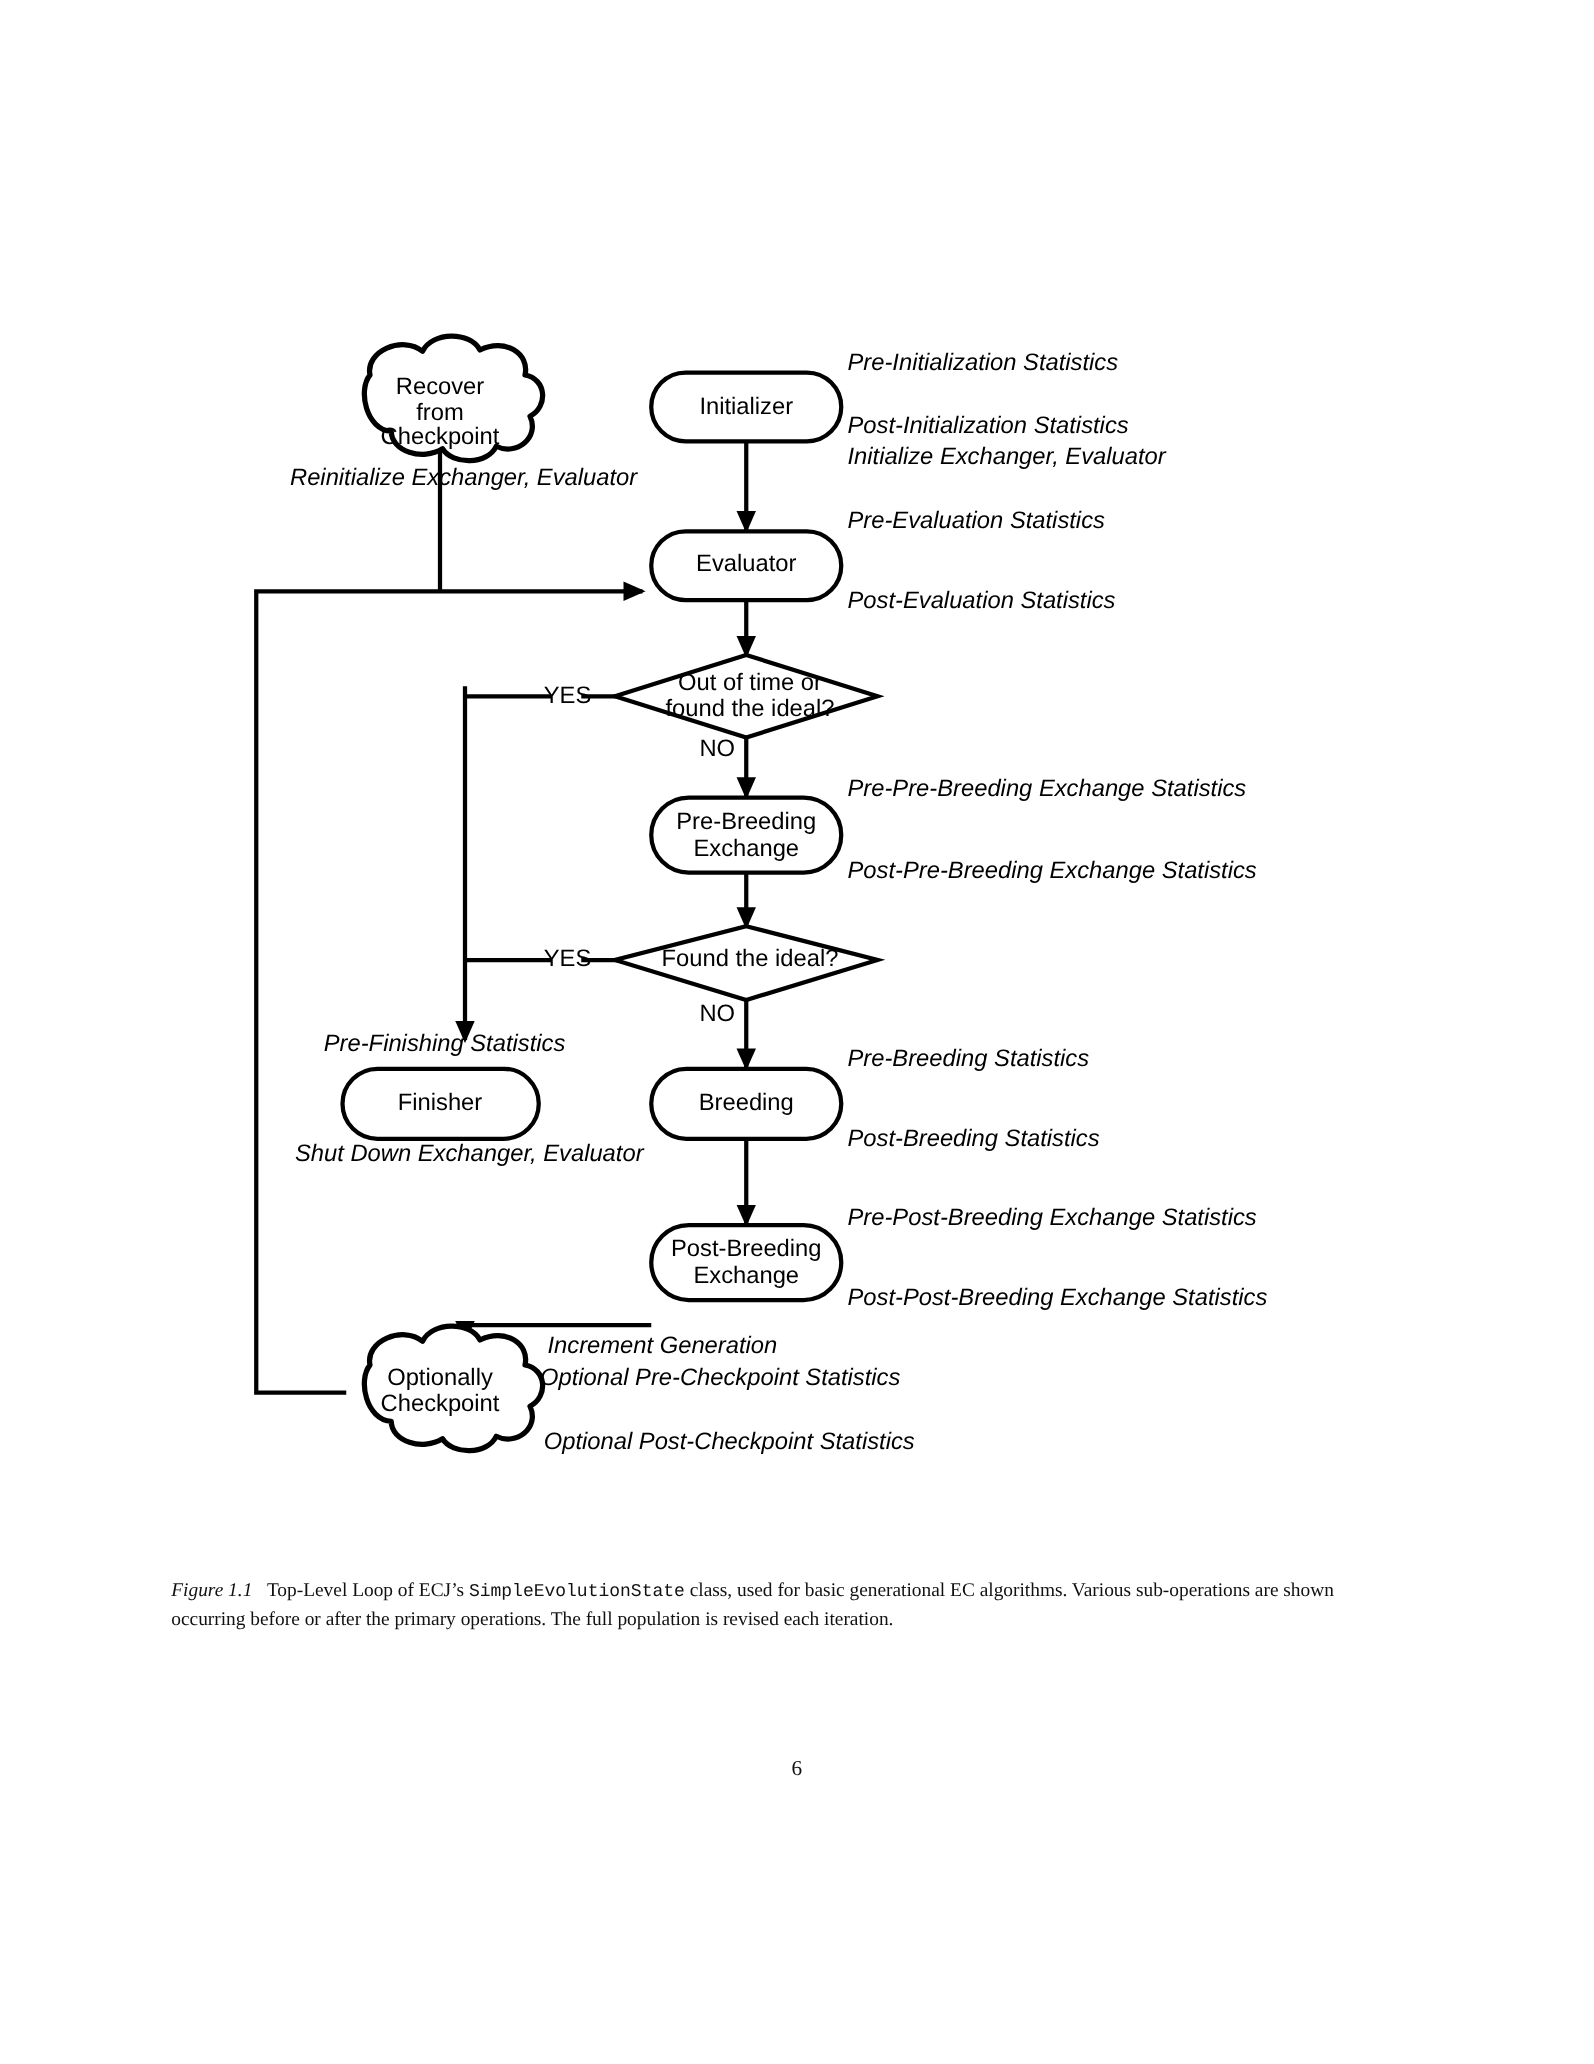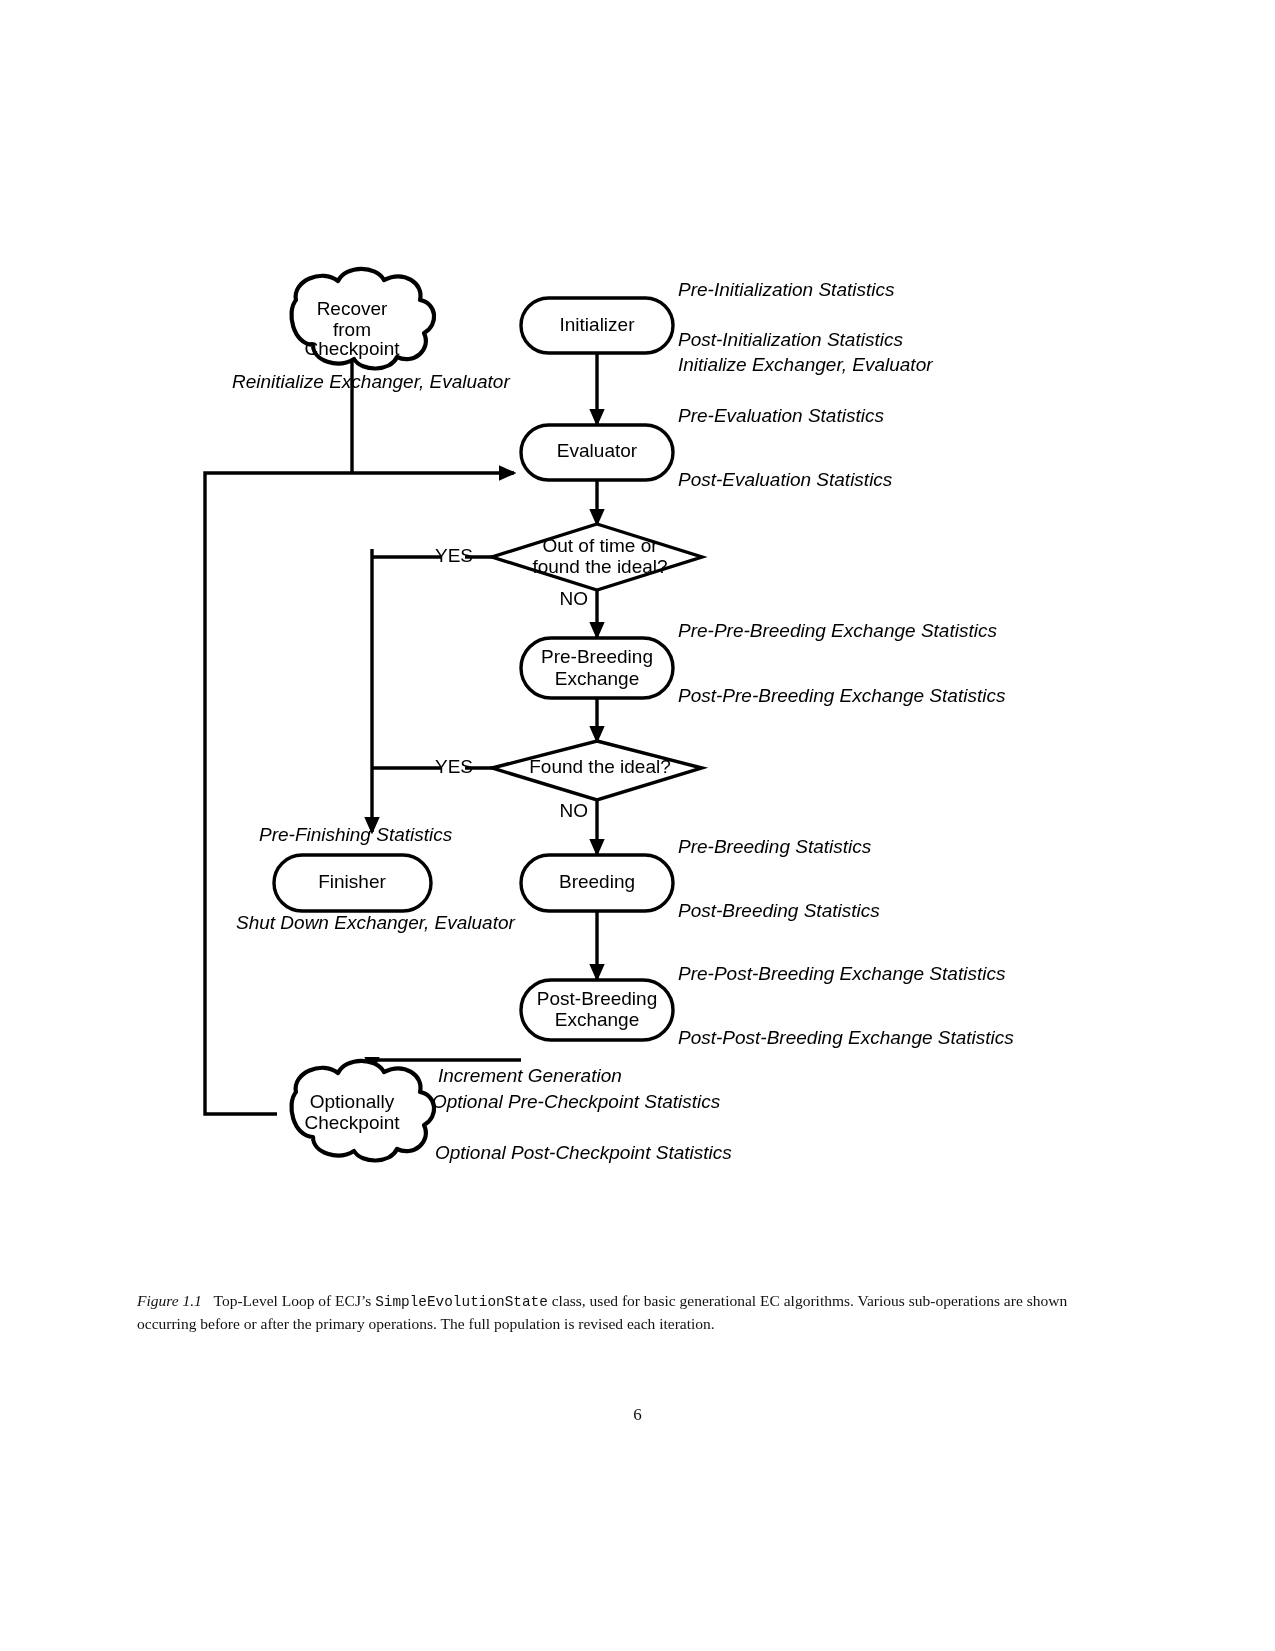--- a/index.html
+++ b/index.html
@@ -11,21 +11,21 @@
   .nodelabel{font-family:"Liberation Sans", sans-serif;font-size:19px;fill:#000;
              text-anchor:middle;dominant-baseline:middle;}
   .annot{font-family:"Liberation Sans", sans-serif;font-size:19px;fill:#000;
          font-style:italic;dominant-baseline:middle;}
   .branch{font-family:"Liberation Sans", sans-serif;font-size:19px;fill:#000;
           dominant-baseline:middle;}
   .shape{fill:#ffffff;stroke:#000000;stroke-width:3.4;}
   .cloud{fill:#ffffff;stroke:#000000;stroke-width:4.2;stroke-linejoin:round;}
   .edge{stroke:#000000;stroke-width:3.4;fill:none;}
 
-  #caption{position:absolute;left:137px;top:1290px;width:940px;
+  #caption{position:absolute;left:137px;top:1262px;width:940px;
            font-family:"Liberation Serif", serif;font-size:15.5px;line-height:1.45;
            text-align:left;color:#111;}
   #caption .figno{font-style:italic;}
   #caption .mono{font-family:"Liberation Mono", monospace;font-size:14.4px;}
   #pageno{position:absolute;left:0;top:1405px;width:1275px;text-align:center;
           font-family:"Liberation Serif", serif;font-size:17px;color:#111;}
 </style>
 </head>
 <body>
 

